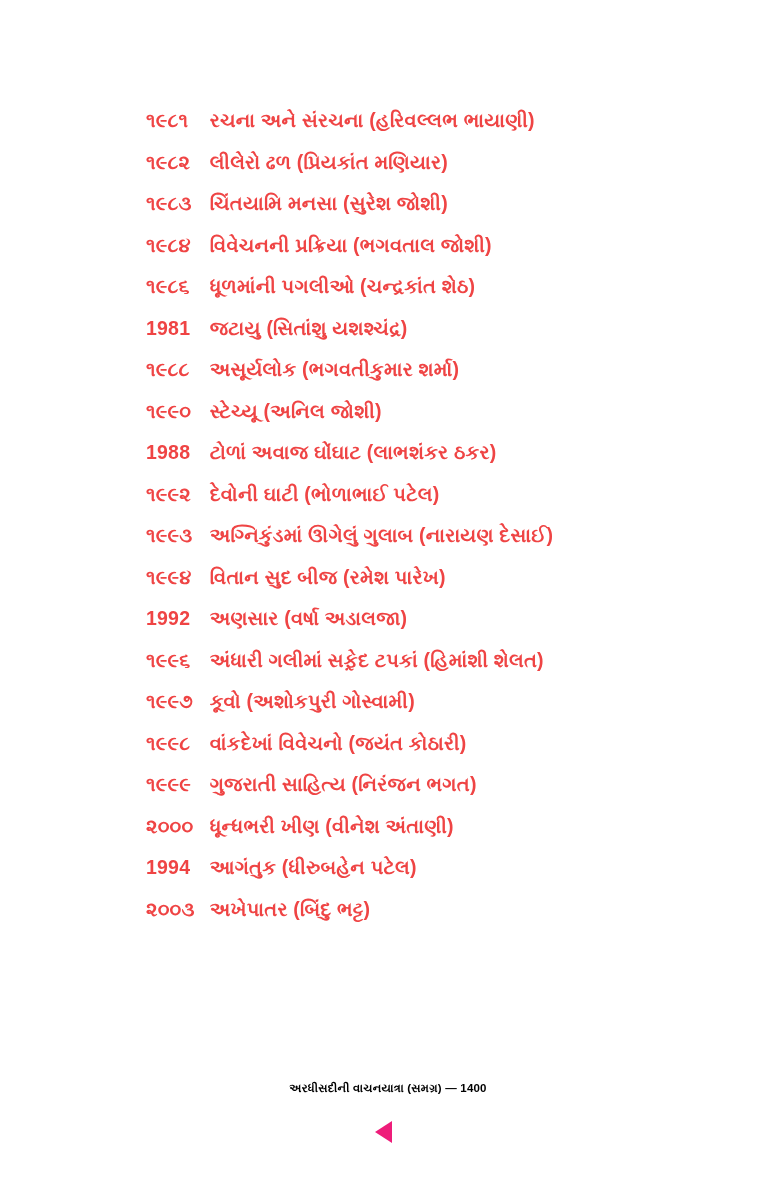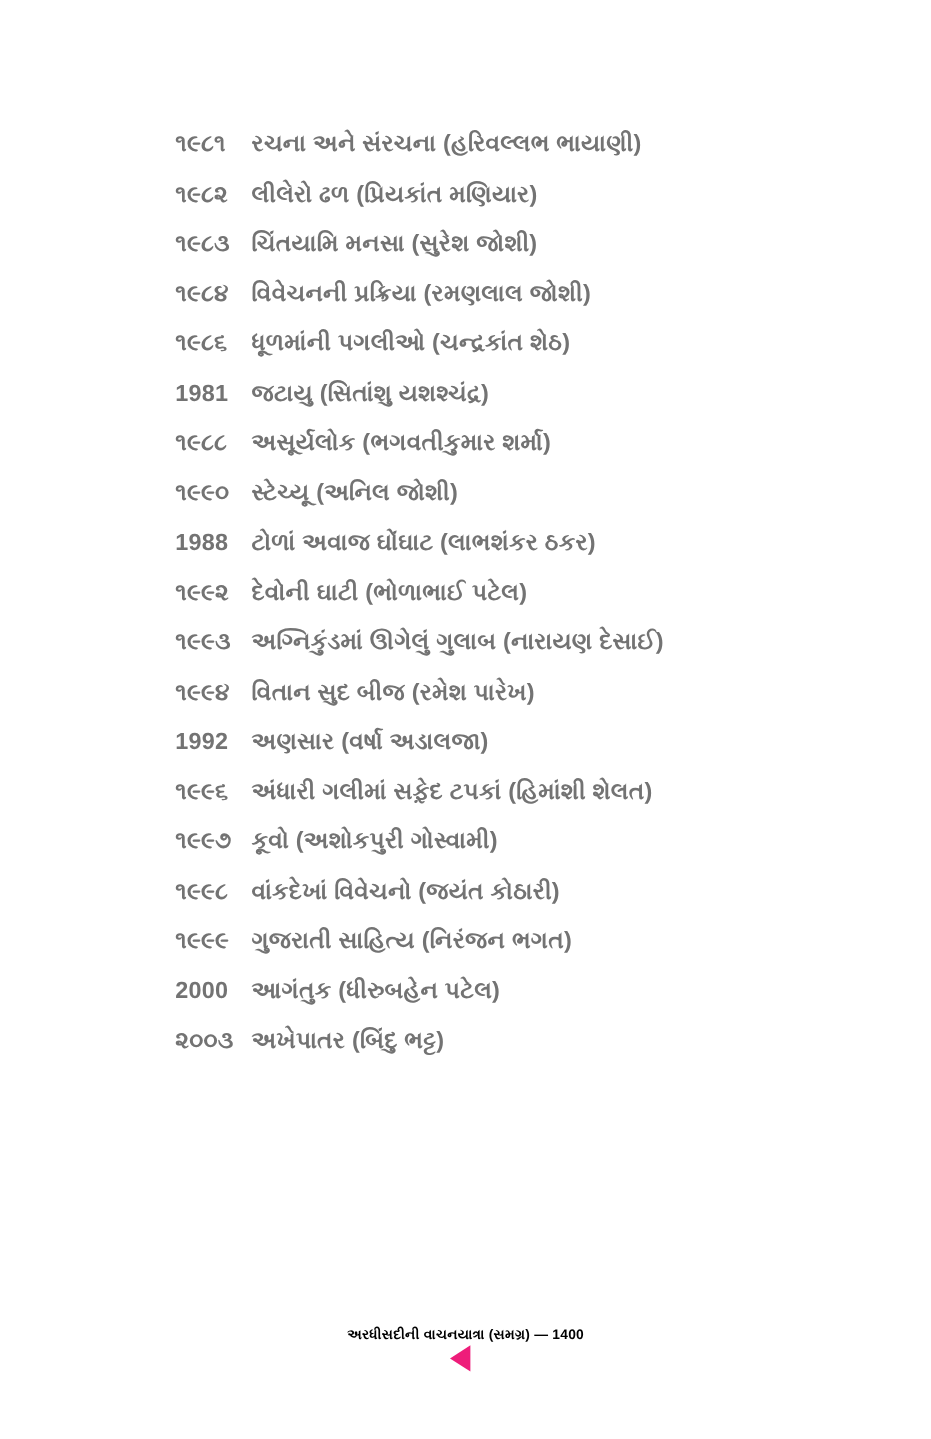--- a/index.html
+++ b/index.html
@@ -27,21 +27,21 @@
     left: 146px;
     top: 100px;
     width: 520px;
   }
   .entry {
     font-size: 19.5px;
     line-height: 41.5px;
     white-space: nowrap;
     letter-spacing: 0.2px;
     font-weight: 700;
-    color: #737373;
+    color: #ef4444;
   }
   .entry .year {
     display: inline-block;
     min-width: 58px;
   }
   .entry .title {
     display: inline;
   }
   .note {
     position: absolute;
@@ -49,21 +49,21 @@
     top: 1005px;
     width: 560px;
     font-size: 19.5px;
     font-weight: 700;
     white-space: nowrap;
     letter-spacing: 0.2px;
   }
   .footer {
     position: absolute;
     left: 0;
-    top: 1107px;
+    top: 1082px;
     width: 776px;
     text-align: center;
     font-size: 11.5px;
     font-weight: 700;
     letter-spacing: 0.2px;
     color: #000000;
   }
   .nav-arrow {
     position: absolute;
     left: 375px;
@@ -89,21 +89,21 @@
     <div class="entry">
       <span class="year">૧૯૮૨</span>
       <span class="title">લીલેરો ઢળ (પ્રિયકાંત મણિયાર)</span>
     </div>
     <div class="entry">
       <span class="year">૧૯૮૩</span>
       <span class="title">ચિંતયામિ મનસા (સુરેશ જોશી)</span>
     </div>
     <div class="entry">
       <span class="year">૧૯૮૪</span>
-      <span class="title">વિવેચનની પ્રક્રિયા (રમણલાલ જોશી)</span>
+      <span class="title">વિવેચનની પ્રક્રિયા (ભગવતાલ જોશી)</span>
     </div>
     <div class="entry">
       <span class="year">૧૯૮૬</span>
       <span class="title">ધૂળમાંની પગલીઓ (ચન્દ્રકાંત શેઠ)</span>
     </div>
     <div class="entry">
       <span class="year">1981</span>
       <span class="title">જટાયુ (સિતાંશુ યશશ્ચંદ્ર)</span>
     </div>
     <div class="entry">
@@ -144,21 +144,25 @@
     </div>
     <div class="entry">
       <span class="year">૧૯૯૮</span>
       <span class="title">વાંકદેખાં વિવેચનો (જયંત કોઠારી)</span>
     </div>
     <div class="entry">
       <span class="year">૧૯૯૯</span>
       <span class="title">ગુજરાતી સાહિત્ય (નિરંજન ભગત)</span>
     </div>
     <div class="entry">
-      <span class="year">2000</span>
+      <span class="year">૨૦૦૦</span>
+      <span class="title">ધૂન્ધભરી ખીણ (વીનેશ અંતાણી)</span>
+    </div>
+    <div class="entry">
+      <span class="year">1994</span>
       <span class="title">આગંતુક (ધીરુબહેન પટેલ)</span>
     </div>
     <div class="entry">
       <span class="year">૨૦૦૩</span>
       <span class="title">અખેપાતર (બિંદુ ભટ્ટ)</span>
     </div>
   </div>
 
 
   <div class="footer">અરધીસદીની વાચનયાત્રા (સમગ્ર) — 1400</div>

